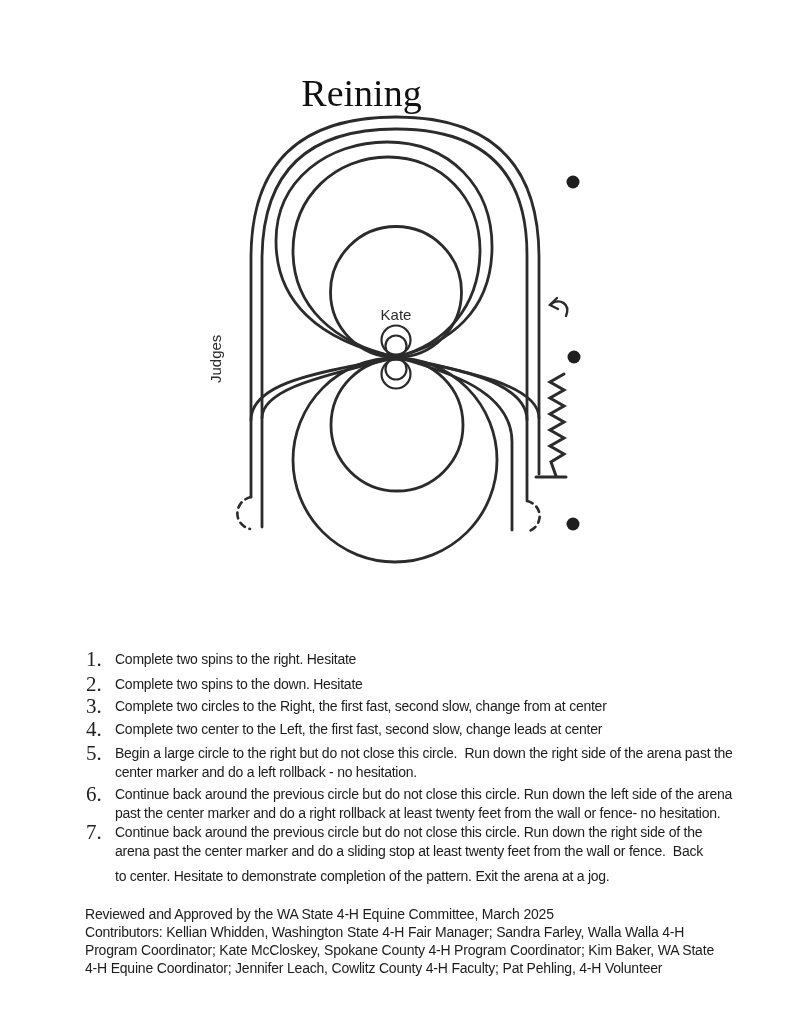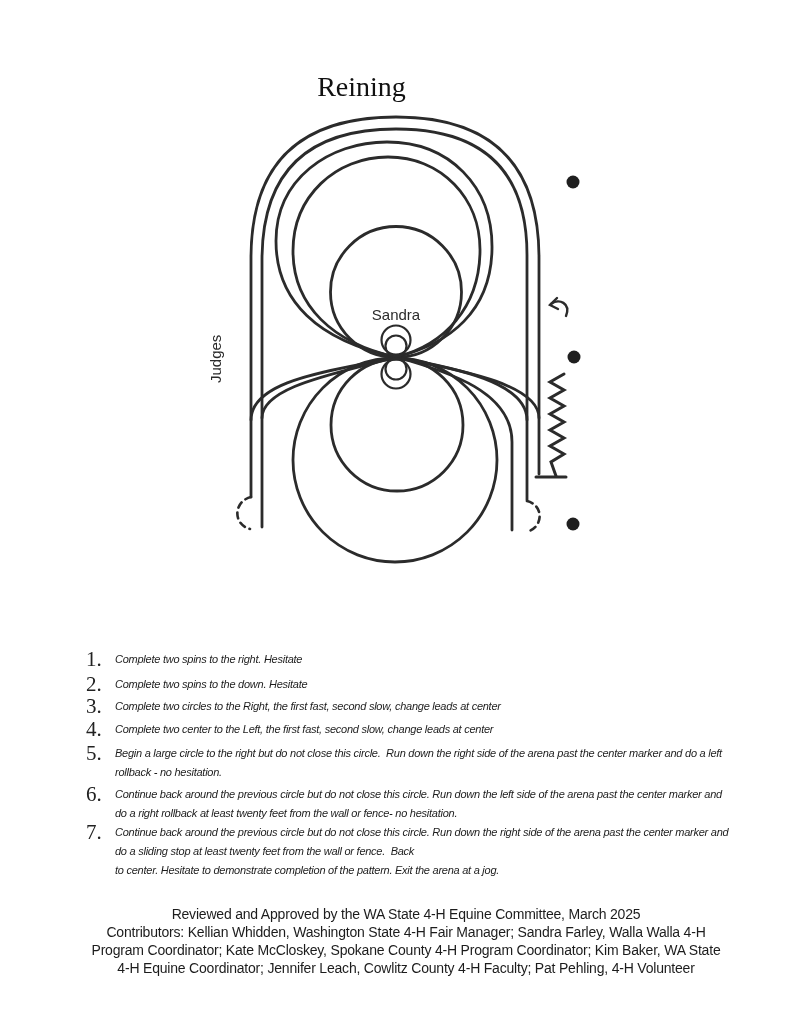--- a/index.html
+++ b/index.html
@@ -8,21 +8,21 @@
     width:791px;height:1024px;
     background:#ffffff;
     font-family:"Liberation Sans",sans-serif;
     color:#1c1c1c;
     overflow:hidden;
   }
   .title{
     position:absolute;top:46px;left:0;width:723px;
     text-align:center;
     font-family:"Liberation Serif",serif;
-    font-weight:400;font-size:28px;line-height:44px;
+    font-weight:400;font-size:38px;line-height:44px;
     color:#111111;
   }
   .diagram-svg{position:absolute;left:185px;top:95px;width:410px;height:490px;}
   .start-label{
     position:absolute;left:368px;top:306px;width:56px;
     text-align:center;font-size:15px;line-height:17px;color:#2b2b2b;
   }
   .judges-label{
     position:absolute;left:207px;top:383px;
     transform:rotate(-90deg);transform-origin:0 0;
@@ -38,30 +38,29 @@
     margin:0;padding:0;list-style:none;
   }
   .step{
     display:grid;grid-template-columns:29px 1fr;align-items:start;
   }
   .step .num{
     font-family:"Liberation Serif",serif;
     font-size:21px;line-height:19px;color:#222222;
   }
   .step .txt{
-    font-size:11px;line-height:19px;letter-spacing:-0.25px;
+    font-size:14px;line-height:19px;letter-spacing:-0.25px;
     white-space:pre-wrap;
-    font-style:italic;
   }
-  .step .txt2{grid-column:2;}
+  .step .txt2{grid-column:2;margin-top:6px;}
   .s1{margin-bottom:6px;} .s2{margin-bottom:3px;} .s3{margin-bottom:4px;}
   .s4{margin-bottom:5px;} .s5{margin-bottom:3px;} .s6{margin-bottom:0px;}
   .footer{
     position:absolute;left:85px;top:905px;width:642px;
-    font-size:14px;line-height:18px;letter-spacing:-0.2px;text-align:center;
+    font-size:14px;line-height:18px;letter-spacing:-0.2px;
   }
   .footer .line{white-space:pre-wrap;}
 </style>
 </head>
 <body>
 
 <div class="page">
 
   <h1 class="title">Reining</h1>
 
@@ -107,36 +106,36 @@
       </g>
     </g>
 
     <g fill="#1f1f1f" stroke="none">
       <circle cx="573" cy="182" r="6.5"></circle>
       <circle cx="574" cy="357" r="6.5"></circle>
       <circle cx="573" cy="524" r="6.5"></circle>
     </g>
   </svg>
 
-  <div class="start-label">Sandra</div>
+  <div class="start-label">Kate</div>
   <div class="judges-label">Judges</div>
 
 
   <ol class="steps">
     <li class="step s1">
       <span class="num">1.</span>
       <span class="txt">Complete two spins to the right. Hesitate</span>
     </li>
     <li class="step s2">
       <span class="num">2.</span>
       <span class="txt">Complete two spins to the down. Hesitate</span>
     </li>
     <li class="step s3">
       <span class="num">3.</span>
-      <span class="txt">Complete two circles to the Right, the first fast, second slow, change leads at center</span>
+      <span class="txt">Complete two circles to the Right, the first fast, second slow, change from at center</span>
     </li>
     <li class="step s4">
       <span class="num">4.</span>
       <span class="txt">Complete two center to the Left, the first fast, second slow, change leads at center</span>
     </li>
     <li class="step s5">
       <span class="num">5.</span>
       <span class="txt">Begin a large circle to the right but do not close this circle.  Run down the right side of the arena past the center marker and do a left rollback - no hesitation.</span>
     </li>
     <li class="step s6">

